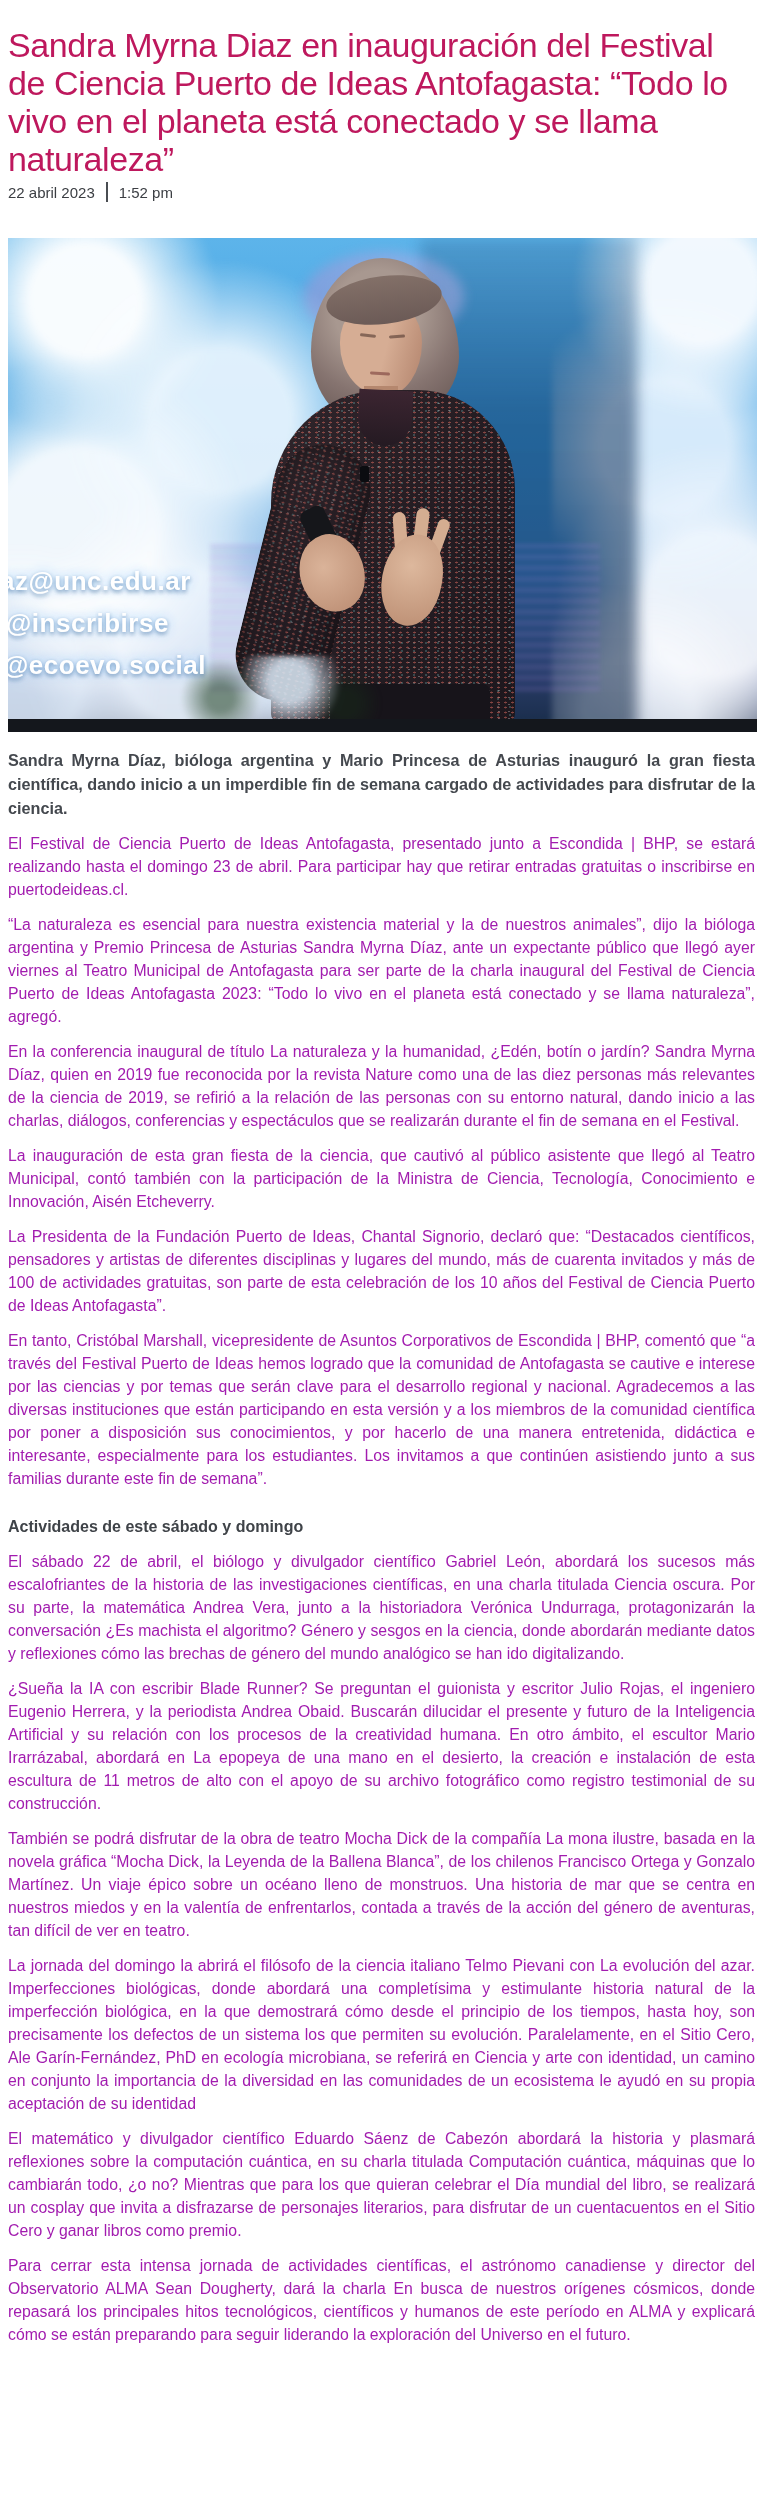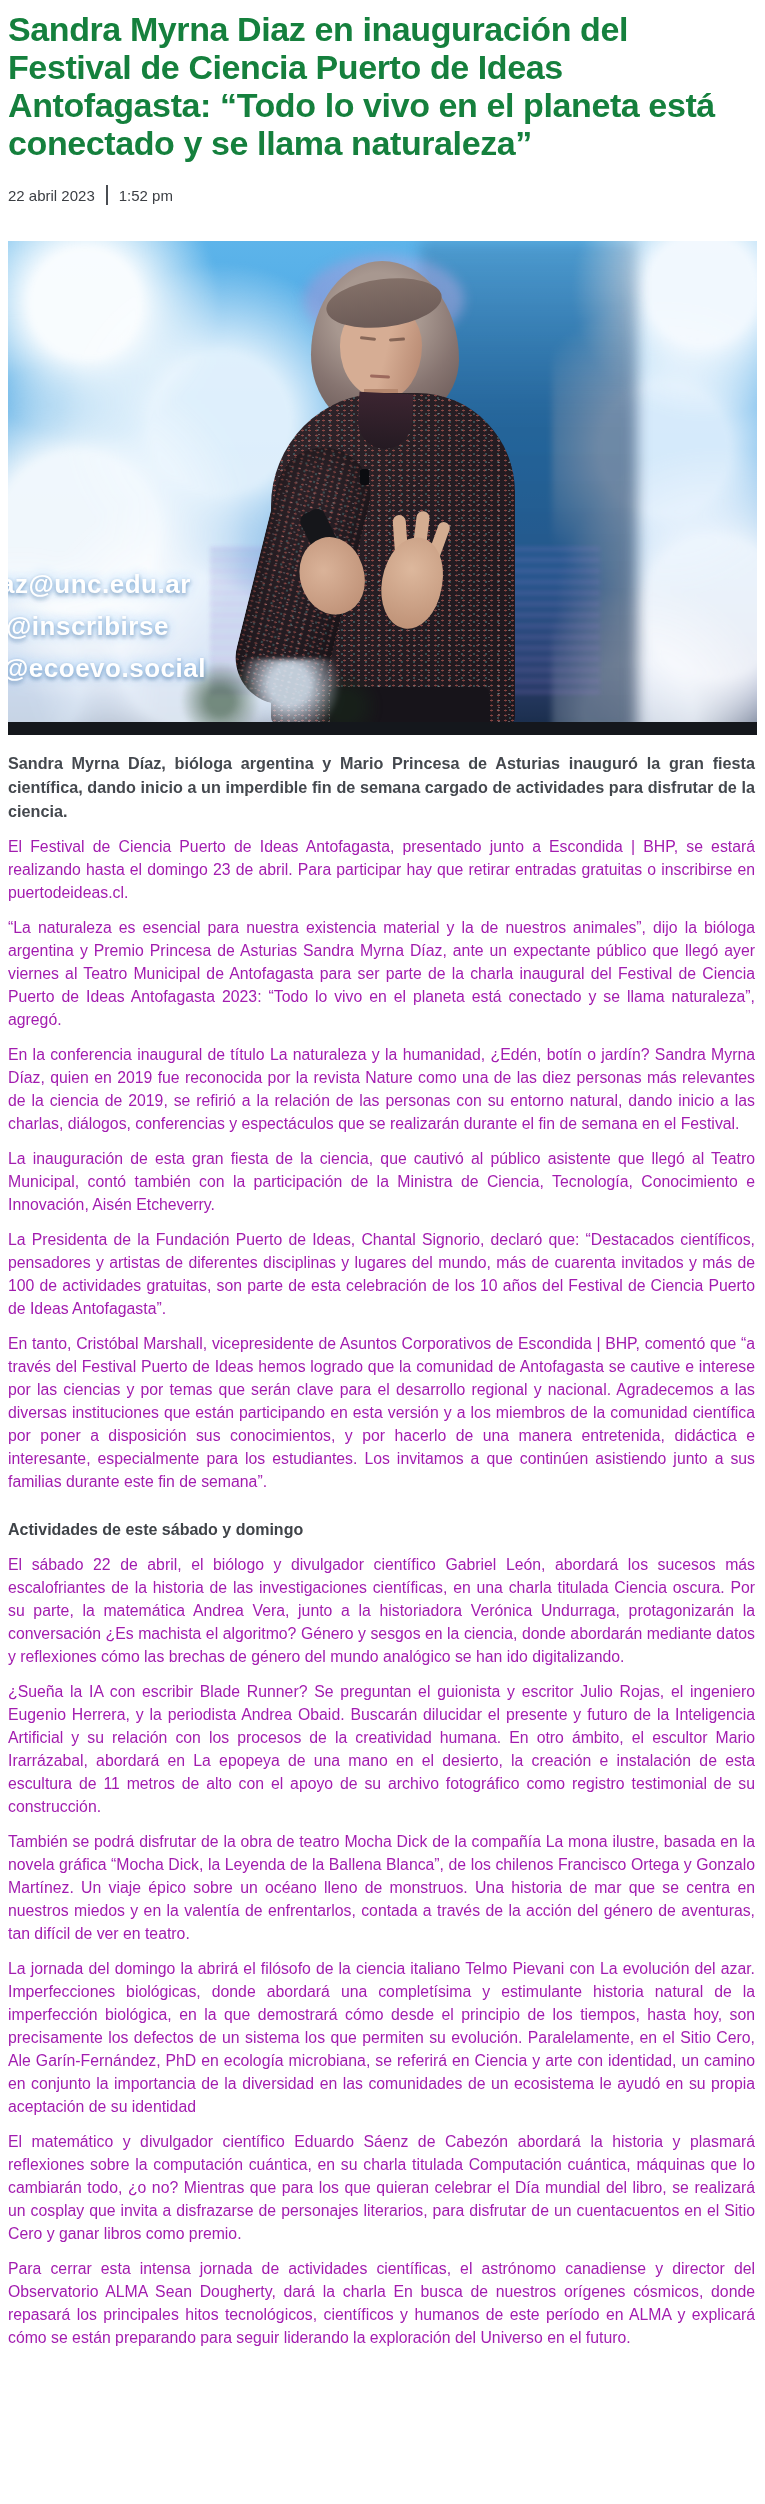--- a/index.html
+++ b/index.html
@@ -1,22 +1,22 @@
 <!DOCTYPE html>
 <html lang="es"><head>
 <meta charset="utf-8">
 <style>
   html,body{margin:0;padding:0;background:#ffffff;}
   body{width:765px;font-family:"Liberation Sans","DejaVu Sans",sans-serif;-webkit-font-smoothing:antialiased;}
   .page{width:765px;box-sizing:border-box;padding:8px 10px 30px 8px;}
 
   
-  .title{margin:2px 0 0;max-width:745px;font-size:34px;line-height:38px;font-weight:700;
-         letter-spacing:-0.4px;color:#15803d;}
-  .meta{margin-top:23px;display:flex;align-items:center;gap:11px;font-size:15px;color:#3b3e43;}
+  .title{margin:18px 0 0;max-width:745px;font-size:34px;line-height:38px;font-weight:400;
+         letter-spacing:-0.4px;color:#be185d;}
+  .meta{margin-top:4px;display:flex;align-items:center;gap:11px;font-size:15px;color:#3b3e43;}
   .meta .divider{width:2px;height:20px;background:#4a4d52;}
 
   
   .hero{position:relative;margin:36px 0 0;width:749px;height:494px;overflow:hidden;
         background:linear-gradient(180deg,#5db4ea 0%,#3f9fe0 42%,#4590d4 68%,#51639b 88%,#2e3c55 100%);}
   .hero *{position:absolute;}
   .bokeh-l{left:-35px;top:-25px;width:400px;height:545px;filter:blur(3px);
     background:
       radial-gradient(circle at 28% 16%, rgba(255,255,255,.96) 0 55px, rgba(255,255,255,0) 135px),
       radial-gradient(circle at 62% 38%, rgba(244,250,255,.88) 0 70px, rgba(244,250,255,0) 160px),

